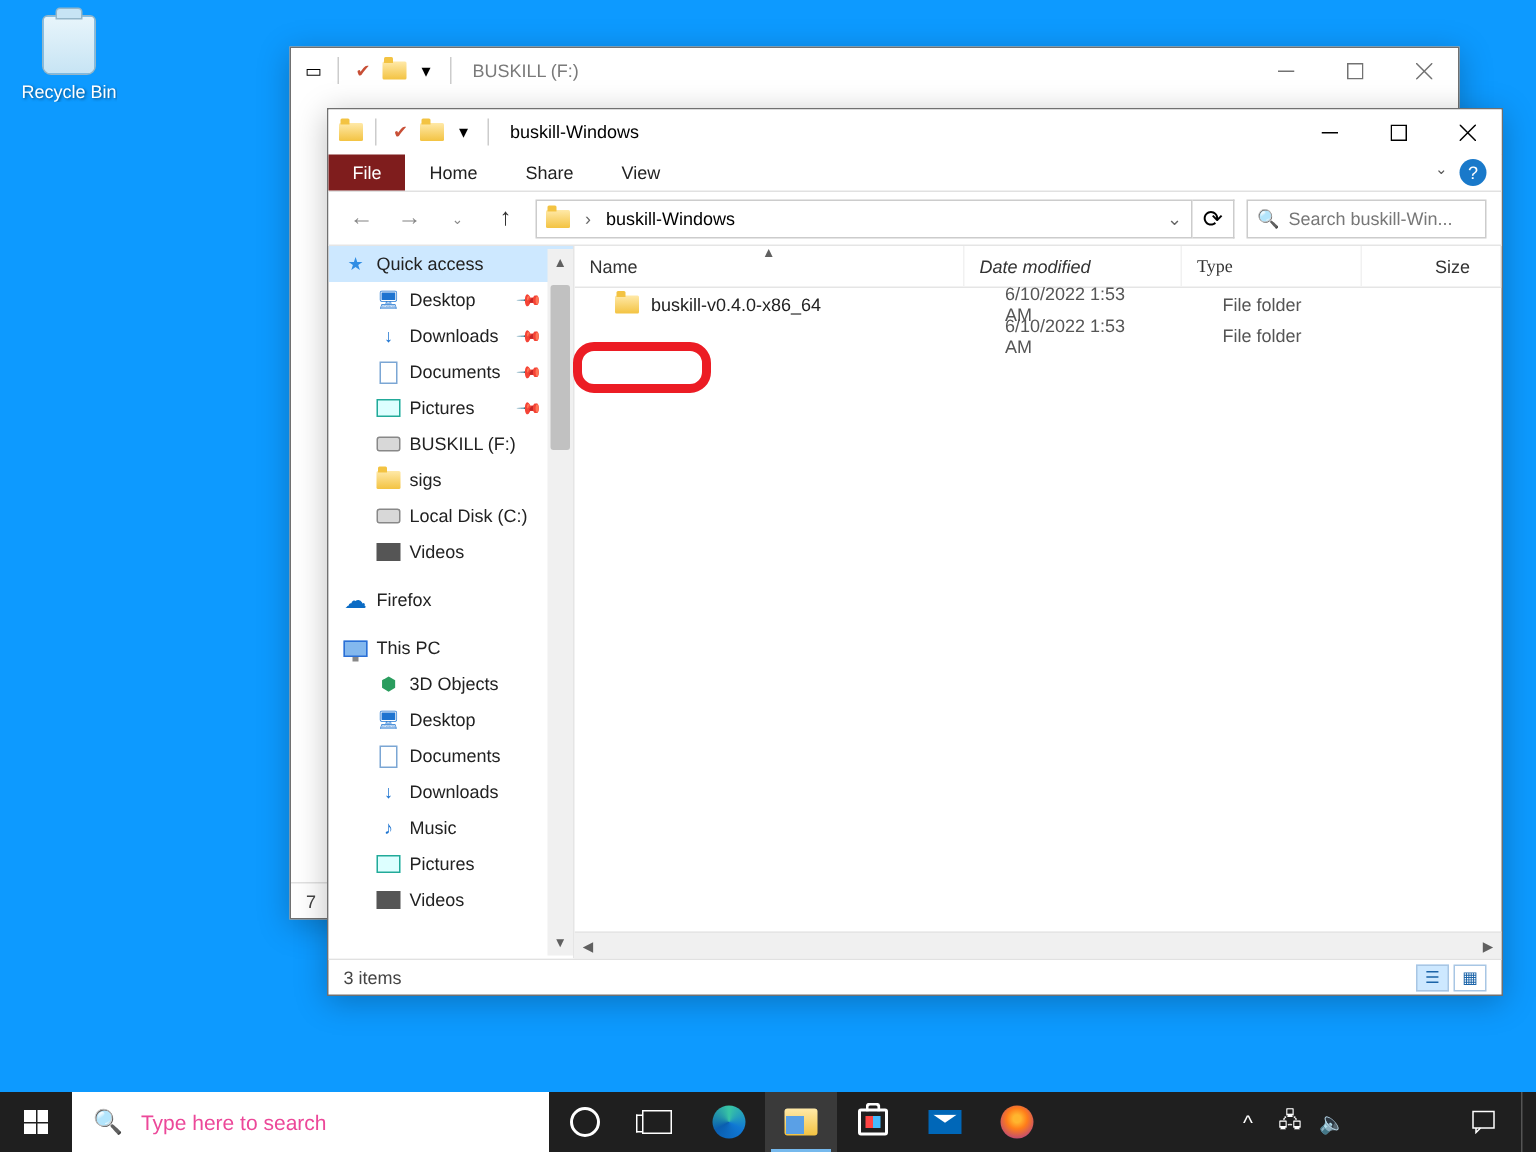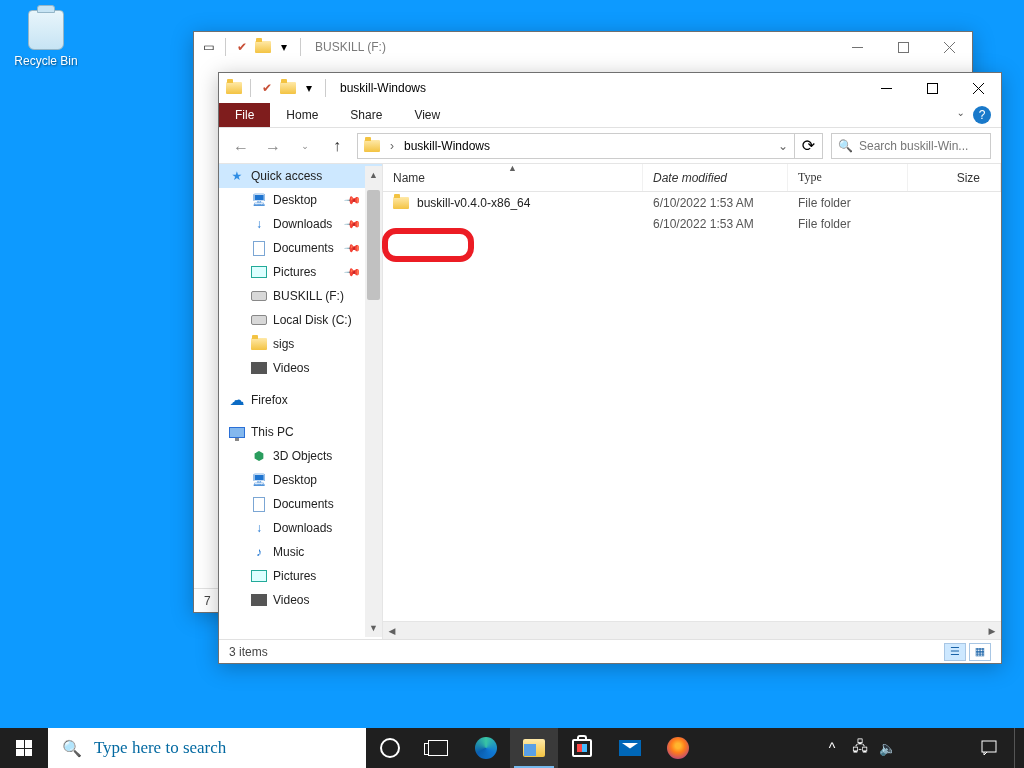--- a/index.html
+++ b/index.html
@@ -82,21 +82,21 @@
 .lv-head { height: 28px; display: flex; align-items: center; font-size: 12px; color: #333; border-bottom: 1px solid #e5e5e5;}
 .lv-col { padding: 0 10px; border-right: 1px solid #f1f1f1; height:100%; display:flex; align-items:center; position:relative;}
 .lv-col.name{ width: 260px; }
 .lv-col.date{ width: 145px; font-style: italic; }
 .lv-col.type{ width: 120px; font-family: Liberation Serif, serif; }
 .lv-col.size{ flex:1; justify-content:flex-end; padding-right:20px;}
 .sort-arrow{position:absolute;left:50%;top:-1px;transform:translateX(-50%);font-size:9px;color:#606060;}
 .lv-rows{ position:relative; flex:1;}
 .lv-row { height: 22px; display: flex; align-items: center; font-size: 12px; color: #222; }
 .lv-row.sel{ background:#cde8ff;}
-.lv-row .c{ padding:0 10px;}
+.lv-row .c{ padding:0 27px;}
 .lv-row .c.name{ width:260px; display:flex; align-items:center; gap:8px;}
 .lv-row .c.date{ width:145px; color:#555;}
 .lv-row .c.type{ width:120px; color:#555;}
 .lv-row .c.size{ flex:1; text-align:right; padding-right:20px; color:#555;}
 .file-ico{width:16px;height:16px;display:inline-flex;align-items:center;justify-content:center;}
 .shortcut-ico{width:16px;height:16px;position:relative;display:inline-block;}
 .shortcut-ico::before{content:"K";position:absolute;color:#d32020;font-weight:bold;font-size:12px;left:1px;top:-1px;}
 .shortcut-ico::after{content:"";position:absolute;width:8px;height:8px;border:1px solid #555;background:#fff;right:-2px;bottom:-2px;}
 
 
@@ -111,21 +111,21 @@
 .sb-view{width:22px;height:18px;border:1px solid #a8c6e4;margin-left:3px;display:flex;align-items:center;justify-content:center;cursor:pointer;font-size:11px;color:#1a63a8;}
 .sb-view.active{background:#cde8ff;}
 
 
 .taskbar { position: absolute; left: 0; right: 0; bottom: 0; height: 40px; background: #1f1f1f; display: flex; color: #fff; }
 .start-btn { width: 48px; display: flex; align-items: center; justify-content: center; cursor: pointer; }
 .win-logo { width: 16px; height: 16px; display: grid; grid-template-columns: 1fr 1fr; grid-template-rows: 1fr 1fr; gap: 1px; }
 .win-logo span { background: #fff; }
 .search-bar { width: 318px; background: #fff; display: flex; align-items: center; padding: 0 14px; gap: 12px; cursor: text; }
 .search-bar .sico { color: #333; }
-.search-bar .stxt { color: #0369a1; font-size: 17px; font-family: Liberation Serif, serif; }
+.search-bar .stxt { color: #ec4899; font-size: 14px; }
 .tb-item { width: 48px; display: flex; align-items: center; justify-content: center; cursor: pointer; position:relative;}
 .tb-item.running{background:#3a3a3a;}
 .tb-item.running::after{content:"";position:absolute;bottom:0;left:4px;right:4px;height:2px;background:#76b9ed;}
 .sys-tray{margin-left:auto;display:flex;align-items:center;gap:4px;padding-right:4px;}
 .tray-ico{width:24px;height:40px;display:flex;align-items:center;justify-content:center;font-size:14px;cursor:pointer;}
 .action-center{width:42px;display:flex;align-items:center;justify-content:center;cursor:pointer;}
 .action-center svg{width:16px;height:16px;}
 
 .edge-ico{width:22px;height:22px;border-radius:50%;background:conic-gradient(#39c6a4, #1078d4, #0a5eb0, #39c6a4);}
 .explorer-ico{width:22px;height:18px;background:linear-gradient(#ffe9a8,#f3c342);border-radius:2px;position:relative;}
@@ -285,29 +285,29 @@
           <span class="pin">📌</span>
         </div>
       <div class="np-item child">
           <span class="np-ico">
             <span class="drive-ico"></span>
           </span>
           <span>BUSKILL (F:)</span>
         </div>
       <div class="np-item child">
           <span class="np-ico">
+            <span class="folder-ico"></span>
+          </span>
+          <span>sigs</span>
+        </div>
+      <div class="np-item child">
+          <span class="np-ico">
             <span class="drive-ico"></span>
           </span>
           <span>Local Disk (C:)</span>
-        </div>
-      <div class="np-item child">
-          <span class="np-ico">
-            <span class="folder-ico"></span>
-          </span>
-          <span>sigs</span>
         </div>
       <div class="np-item child">
           <span class="np-ico">
             <span class="vid-ico"></span>
           </span>
           <span>Videos</span>
         </div>
       <div class="np-gap"></div>
       <div class="np-item root">
           <span class="np-ico cloud-ico">☁</span>

